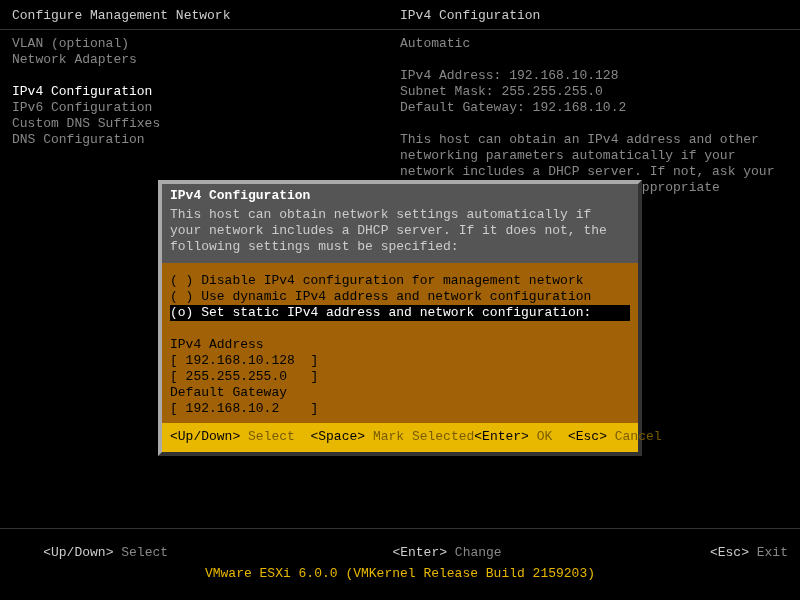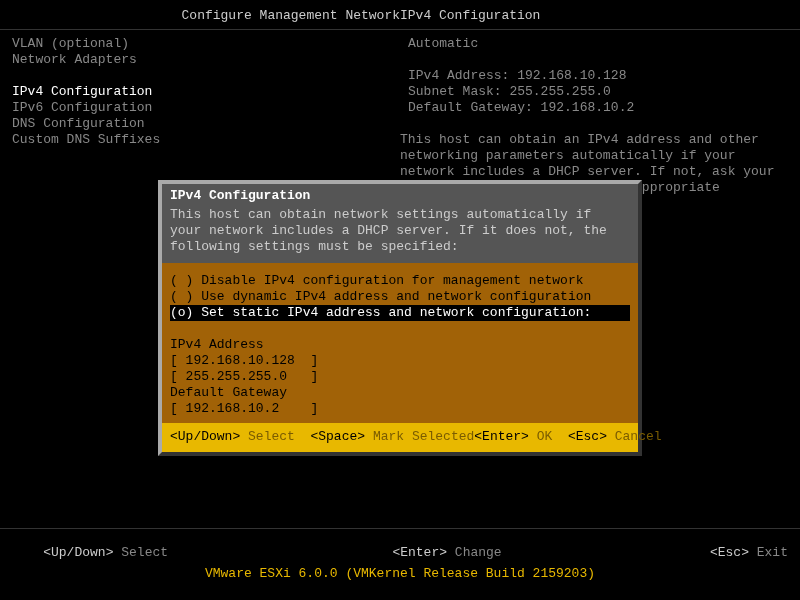--- a/index.html
+++ b/index.html
@@ -11,37 +11,37 @@
     font-size: 13px;
     color: #888;
     overflow: hidden;
     position: relative;
   }
   .header {
     display: flex;
     padding: 8px 12px 4px 12px;
     color: #ccc;
   }
-  .header-left { width: 50%; text-align: right; }
+  .header-left { width: 50%; }
   .header-right { width: 50%; }
   hr.sep {
     border: none;
     border-top: 1px solid #333;
     margin: 2px 0 6px 0;
   }
   .main {
     display: flex;
     padding: 0 12px;
   }
   .left-col { width: 50%; }
   .right-col { width: 50%; }
   .menu-item { color: #888; line-height: 16px; }
   .menu-item.selected { color: #fff; }
   .spacer { height: 16px; }
-  .info-line { color: #888; line-height: 16px; margin-left: 8px; }
+  .info-line { color: #888; line-height: 16px; }
   .info-desc { color: #888; margin-top: 16px; line-height: 16px; }
 
   
   .dialog {
     position: absolute;
     left: 158px;
     top: 180px;
     width: 484px;
     border-top: 4px solid #aaa;
     border-left: 4px solid #aaa;
@@ -114,22 +114,22 @@
 </div>
 <hr class="sep">
 
 <div class="main">
   <div class="left-col">
     <div class="menu-item">VLAN (optional)</div>
     <div class="menu-item">Network Adapters</div>
     <div class="spacer"></div>
     <div class="menu-item selected">IPv4 Configuration</div>
     <div class="menu-item">IPv6 Configuration</div>
+    <div class="menu-item">Custom DNS Suffixes</div>
     <div class="menu-item">DNS Configuration</div>
-    <div class="menu-item">Custom DNS Suffixes</div>
   </div>
   <div class="right-col">
     <div class="info-line">Automatic</div>
     <div class="spacer"></div>
     <div class="info-line">IPv4 Address: 192.168.10.128</div>
     <div class="info-line">Subnet Mask: 255.255.255.0</div>
     <div class="info-line">Default Gateway: 192.168.10.2</div>
     <div class="info-desc">This host can obtain an IPv4 address and other networking parameters automatically if your network includes a DHCP server. If not, ask your network administrator for the appropriate settings.</div>
   </div>
 </div>

